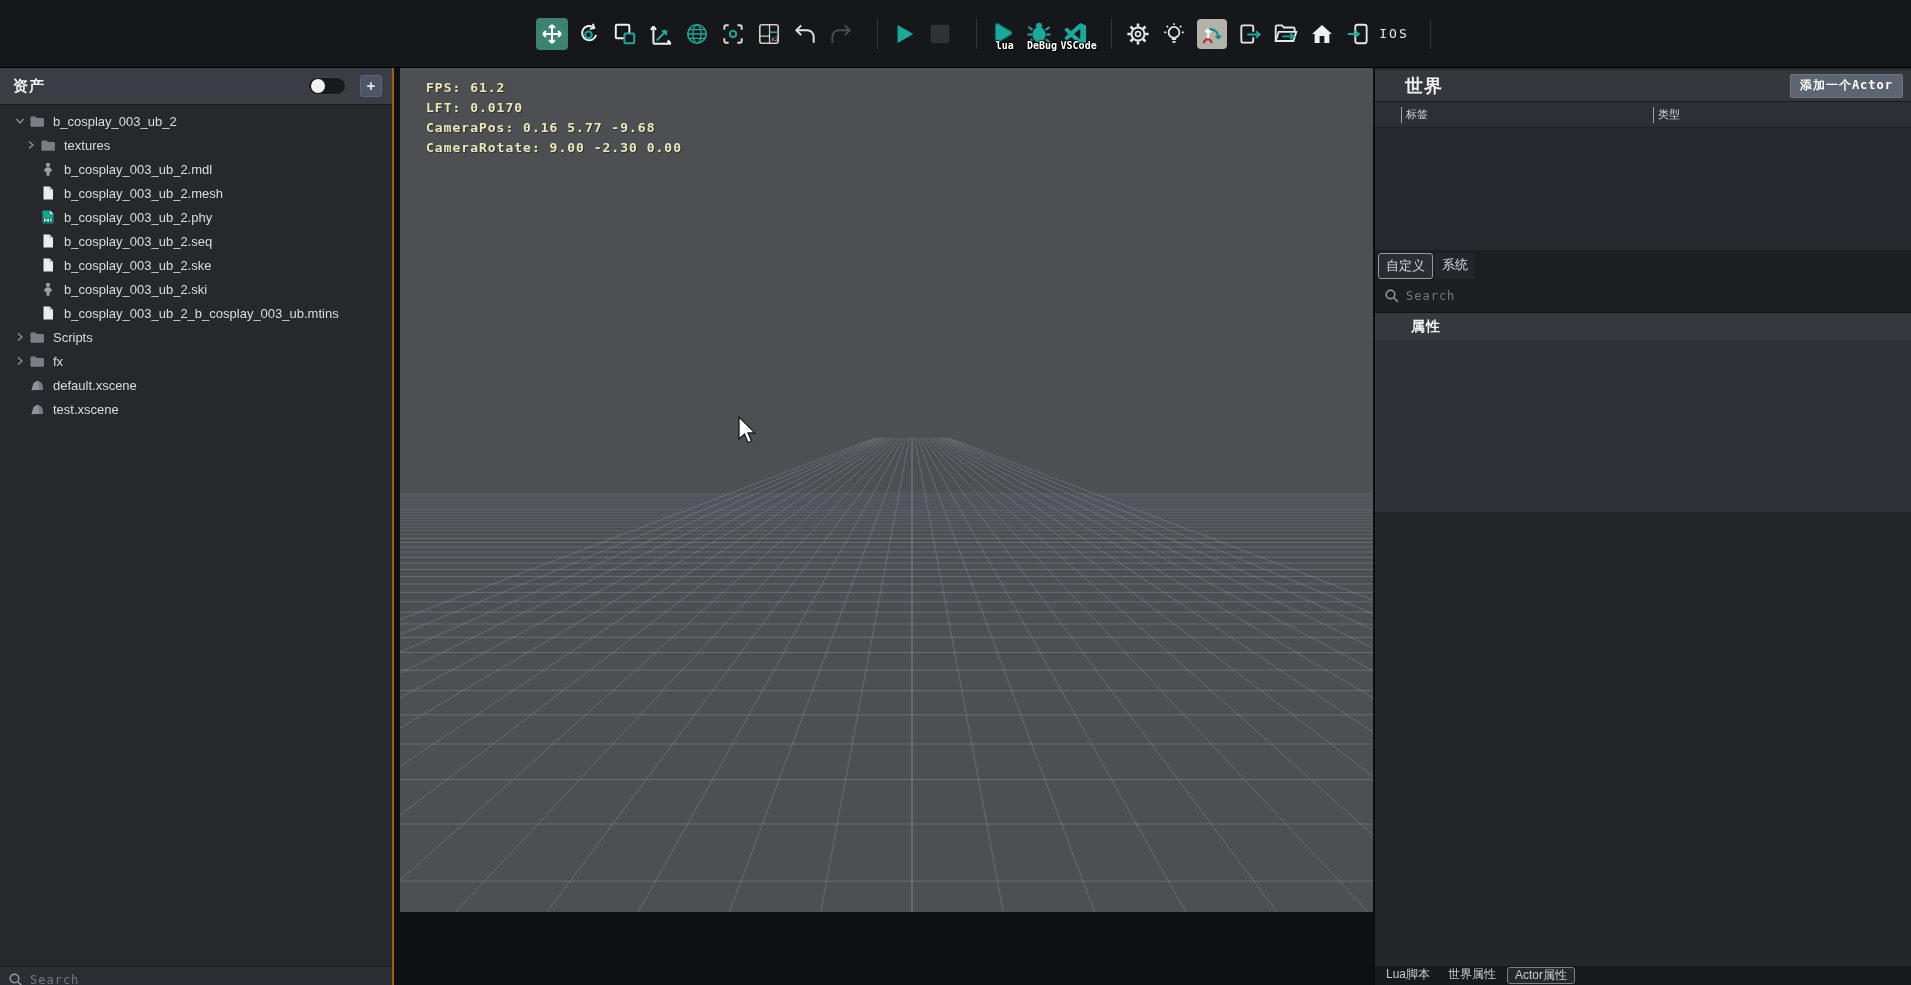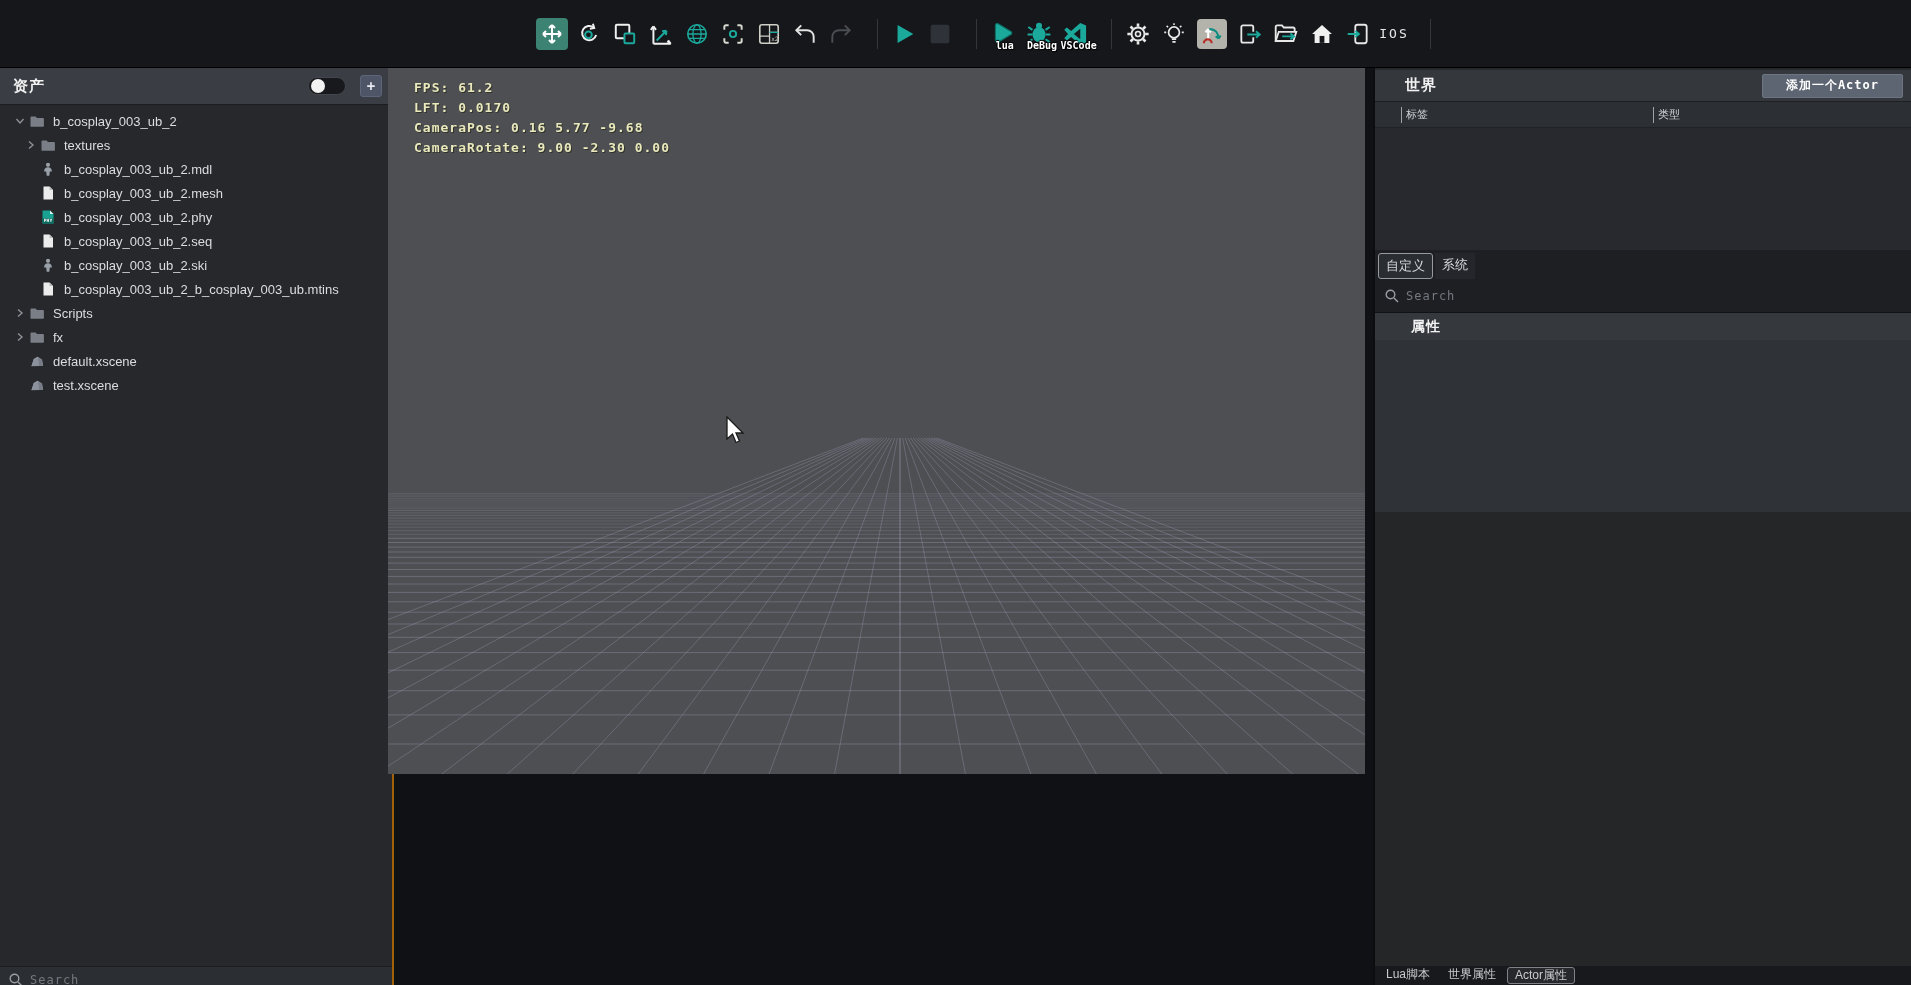--- a/index.html
+++ b/index.html
@@ -44,35 +44,35 @@
   border-top:1px solid #1a1c1f;display:flex;align-items:center;padding-left:8px}
 .search-bar input{flex:1;background:transparent;border:none;outline:none;margin-left:6px;
   font:12px "DejaVu Sans Mono",monospace;color:#cfd2d6;letter-spacing:1px}
 .search-bar input::placeholder{color:#74787f}
 .bottom-tabs{position:absolute;left:0;right:0;bottom:0;height:19px;background:#17191c;
   display:flex;align-items:center;padding-left:3px;gap:3px}
 .btab{font-size:12px;color:#c9cbce;padding:0 7px;height:17px;line-height:15px;white-space:nowrap}
 .btab.active{border:1px solid #7e8288;border-radius:3px;background:#26282c}
 
 
-.viewport{position:absolute;left:388px;top:68px;width:977px;height:706px;background:#4e4f52;overflow:hidden}
+.viewport{position:absolute;left:400px;top:68px;width:977px;height:844px;background:#4e4f52;overflow:hidden}
 #vp-grid{position:absolute;left:0;top:0}
 .stats{position:absolute;left:26px;top:12px;font:bold 13px "DejaVu Sans Mono",monospace;
   color:#e9e9bd;letter-spacing:1px;text-shadow:1px 1px 0 rgba(40,40,28,.75)}
 .stats div{height:20px}
 .gizmo{position:absolute}
 
 
 .right-panel{position:absolute;left:1373px;top:68px;width:538px;height:917px;background:#26282c;
   border-left:2px solid #0b0d0f}
 .world-header{margin-top:2px;height:32px;background:#34373c;display:flex;align-items:center;
   padding:0 8px 0 30px;border-bottom:1px solid #1d1f23}
-.world-title{font-weight:bold;font-size:15px;color:#f2f2f2;letter-spacing:1px}
+.world-title{font-weight:bold;font-size:18px;color:#f2f2f2;letter-spacing:1px}
 .add-actor-btn{margin-left:auto;height:24px;background:#5d6573;border:1px solid #6d7584;border-radius:2px;
-  color:#fff;font:bold 12px "DejaVu Sans Mono",monospace;letter-spacing:1px;padding:0 23px}
+  color:#fff;font:bold 12px "DejaVu Sans Mono",monospace;letter-spacing:1px;padding:0 9px}
 .cols-row{height:26px;background:#2c2f34;display:flex;align-items:center;border-bottom:1px solid #202226}
 .col{display:flex;align-items:center;font-size:11px;color:#d3d5d8}
 .col-tick{width:1px;height:16px;background:#9fa2a7;margin-right:4px}
 .col.c1{width:278px;padding-left:26px}
 .world-tree{height:122px;background:#27292e}
 .mid-strip{height:62px;background:#1d1f23;padding:3px 0 0 3px}
 .mid-tabs{display:flex;gap:2px}
 .mid-tab{font-size:13px;color:#d6d8db;padding:3px 7px;background:#24262b}
 .mid-tab.active{border:1px solid #979a9f;border-radius:3px;background:#2a2d32}
 .mid-search{display:flex;align-items:center;height:26px;margin-top:4px;padding-left:6px}
@@ -350,20 +350,30 @@
         </div>
         <div class="tree-row indent1">
           <span class="chev"></span>
           <span class="t-ic">
             <svg width="16" height="16" viewBox="0 0 16 16" fill="none">
               <path d="M3.5 1.5h6l3.5 3.5v9.5h-9.5z" fill="#ececec"></path>
               <path d="M9.5 1.5V5H13z" fill="#b9b9b9"></path>
             </svg>
           </span>
           <span class="t-label">b_cosplay_003_ub_2.seq</span>
+        </div>
+        <div class="tree-row indent1">
+          <span class="chev"></span>
+          <span class="t-ic">
+            <svg width="16" height="16" viewBox="0 0 16 16" fill="none">
+              <path d="M3.5 1.5h6l3.5 3.5v9.5h-9.5z" fill="#ececec"></path>
+              <path d="M9.5 1.5V5H13z" fill="#b9b9b9"></path>
+            </svg>
+          </span>
+          <span class="t-label">b_cosplay_003_ub_2.ske</span>
         </div>
         <div class="tree-row indent1">
           <span class="chev"></span>
           <span class="t-ic">
             <svg width="16" height="16" viewBox="0 0 16 16" fill="none">
               <circle cx="8" cy="3.8" r="2.1" fill="#9aa0a8"></circle>
    <path d="M8 6.3c-2.7 0-3.9 1.9-3.9 4.3h2.1l.5 4.2h2.6l.5-4.2h2.1c0-2.4-1.2-4.3-3.9-4.3z" fill="#9aa0a8"></path>
             </svg>
           </span>
           <span class="t-label">b_cosplay_003_ub_2.ski</span>

